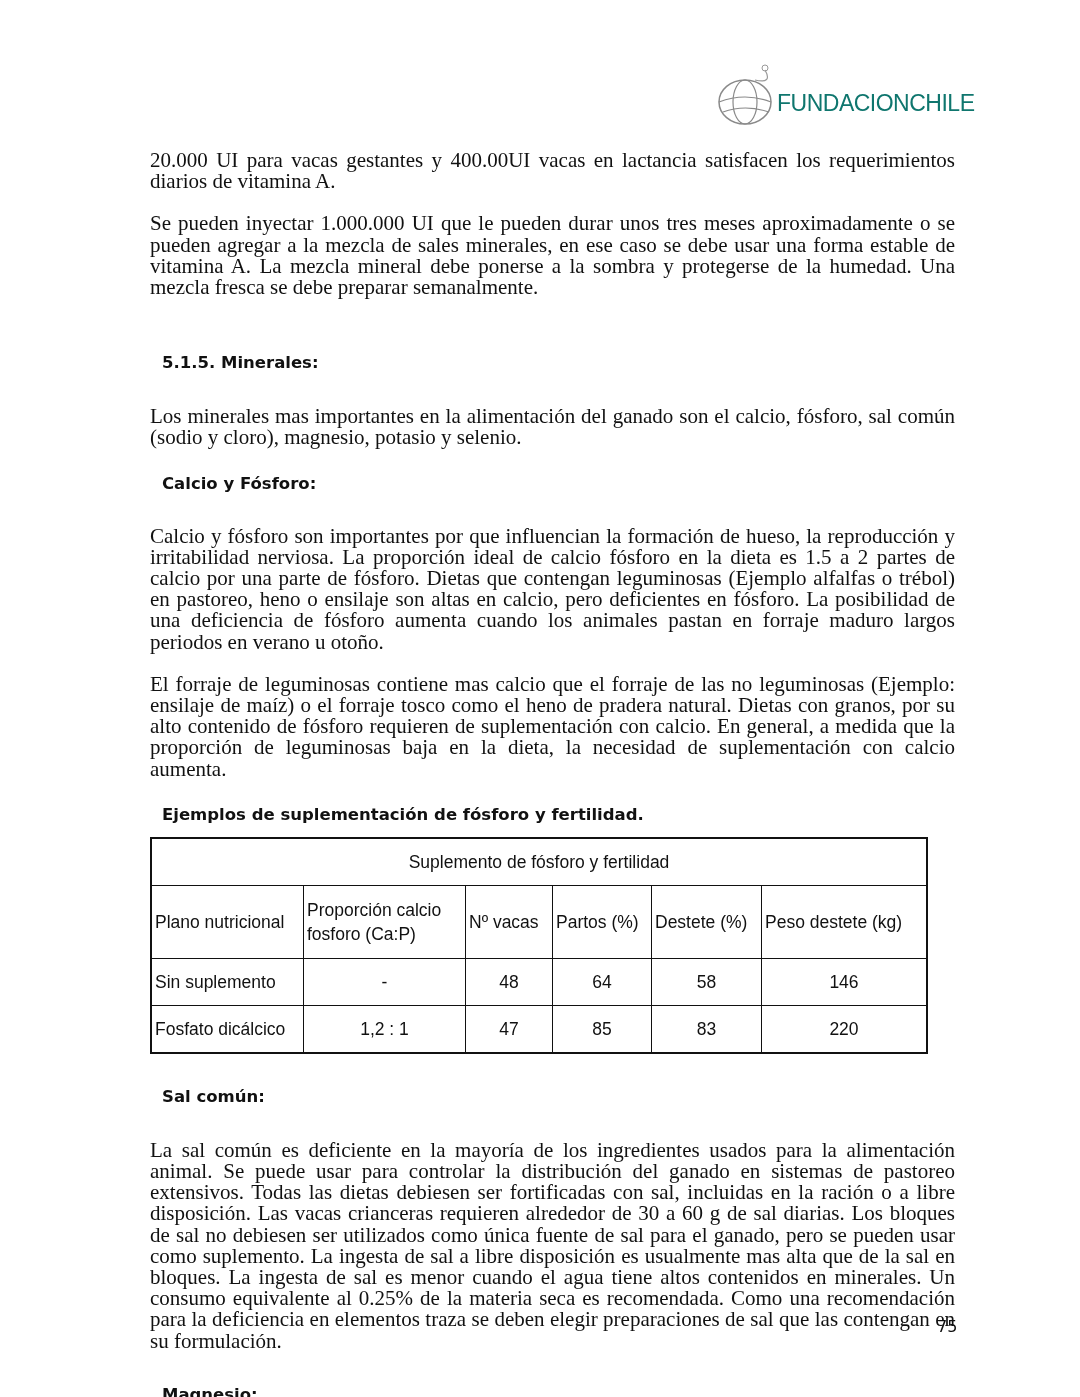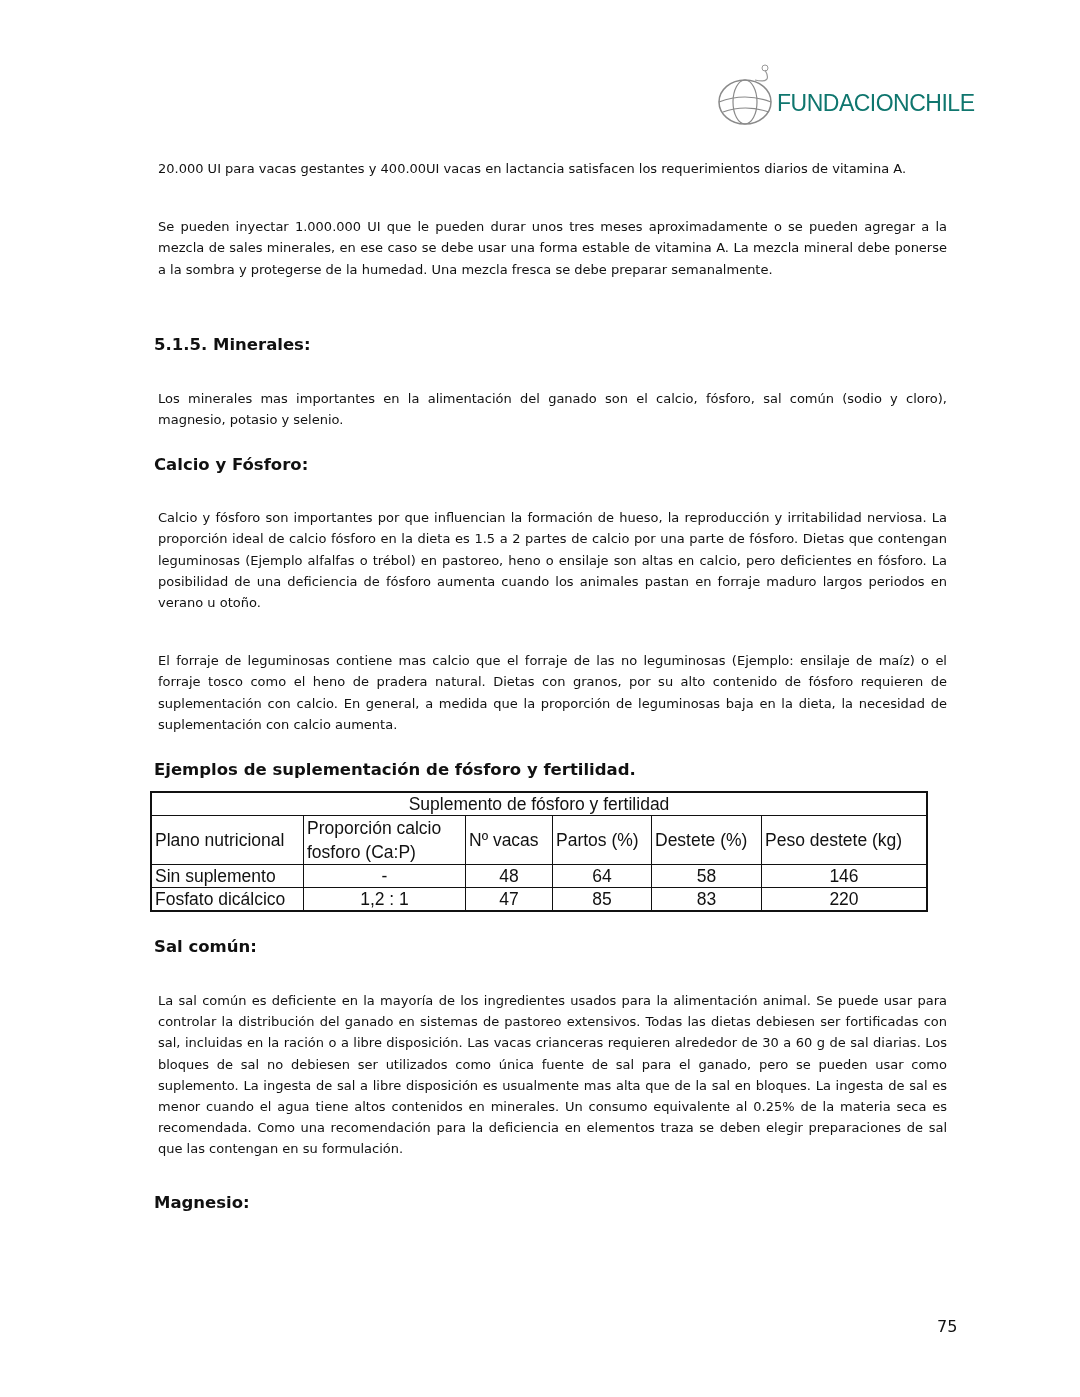--- a/index.html
+++ b/index.html
@@ -3,25 +3,25 @@
 <meta charset="utf-8">
 <style>
   html, body { margin:0; padding:0; background:#ffffff; }
   body { width:1080px; height:1397px; position:relative; font-family:"DejaVu Sans", sans-serif; color:#111; overflow:hidden; }
   .logo { position:absolute; left:715px; top:62px; width:250px; height:70px; }
   .logo svg { position:absolute; left:0; top:0; }
   .logo-text { position:absolute; left:62px; top:28px; font-family:"Liberation Sans", sans-serif; font-size:23px; letter-spacing:-0.5px; }
   .logo-text .a { color:#0f766e; }
   .logo-text .b { color:#0f766e; }
   .content { position:absolute; left:150px; top:150px; width:805px; }
-  p { margin:8px; font-size:13px; line-height:21.2px; text-align:justify; }
+  p { margin:0; font-size:21px; line-height:21.2px; text-align:justify;font-family:Liberation Serif, serif; }
   .gap1 { height:21px; }
-  h3 { margin:4px; font-size:16.5px; font-weight:bold; line-height:21px; }
+  h3 { margin:12px; font-size:16.5px; font-weight:bold; line-height:21px; }
   table { border-collapse:collapse; font-family:"Liberation Sans", sans-serif; font-size:17.5px; width:778px; margin-top:11px; }
-  td { border:1px solid #111; padding:0 3px; line-height:22px;margin-left:24px; }
+  td { border:1px solid #111; padding:12px 3px; line-height:22px;margin-left:24px; }
   .outer { border:2.5px solid #111; }
   .c { text-align:center; }
   .pagenum { position:absolute; left:937px; top:1317px; font-size:16px; }
 </style>
 </head>
 <body>
 
 <div class="logo">
   <svg width="70" height="70" viewBox="0 0 70 70">
     <ellipse cx="30" cy="40" rx="26" ry="22" fill="none" stroke="#8a8a8a" stroke-width="1.5"></ellipse>

